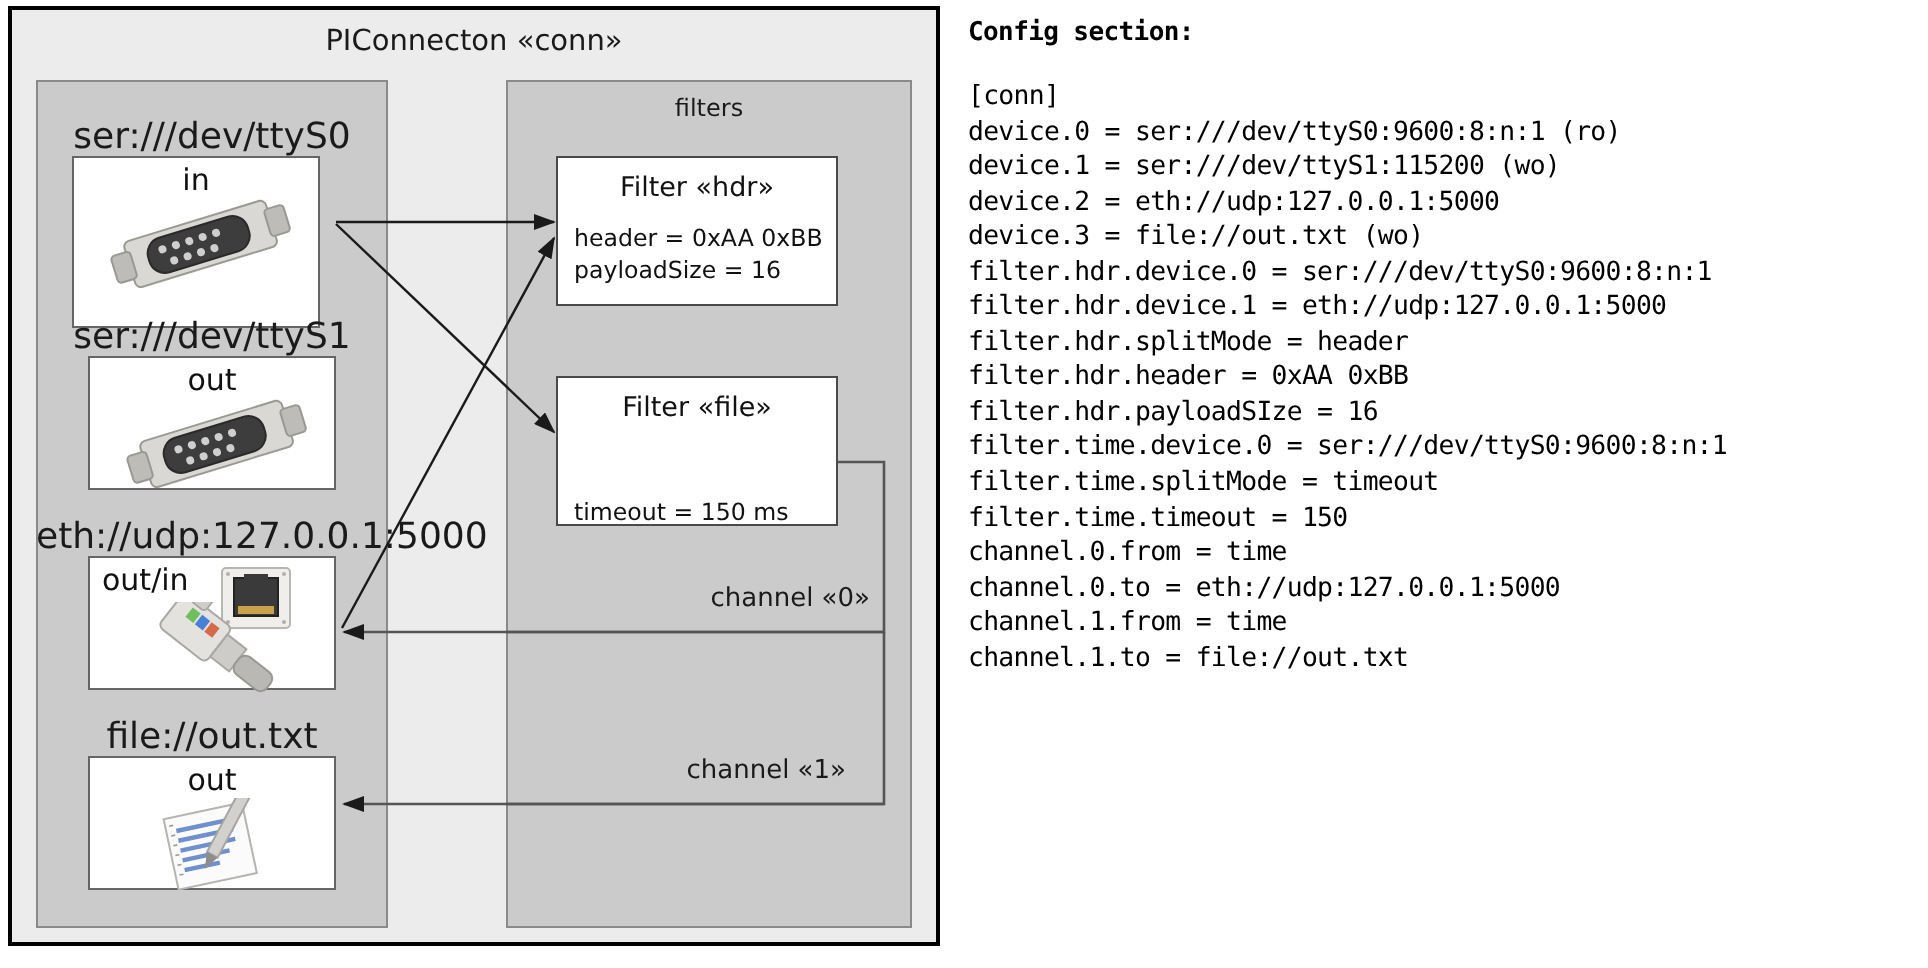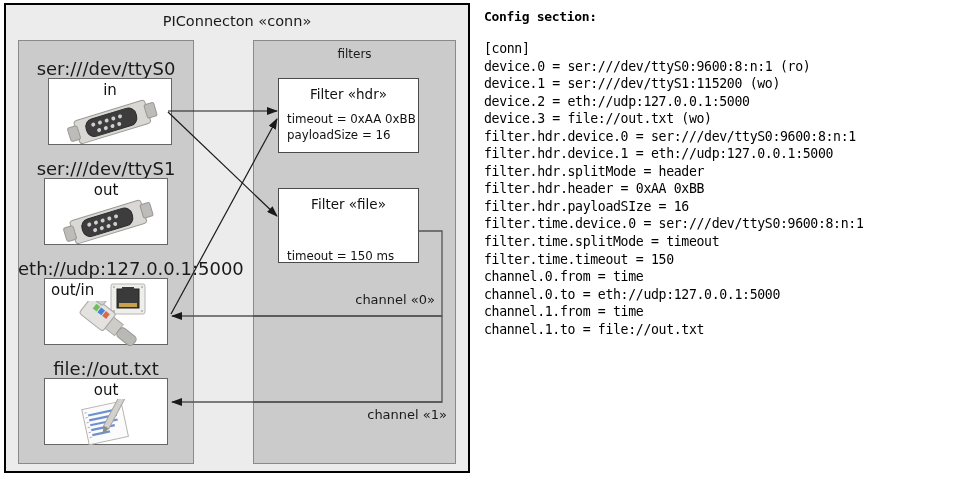--- a/index.html
+++ b/index.html
@@ -147,21 +147,21 @@
     <div class="outer-title">PIConnecton «conn»</div>
   </div>
 
   <div class="grey-panel" id="devices-panel"></div>
 
   <div class="grey-panel" id="filters-panel">
     <div class="panel-title">filters</div>
   </div>
 
   <div class="dev-label" style="left:18px; top:58px; width:176px;">ser:///dev/ttyS0</div>
-  <div class="dev-box" style="left:48px; top:78px; width:124px; height:67px;">
+  <div class="dev-box" style="left:36px; top:78px; width:124px; height:86px;">
     <div class="dev-io" style="left:0; top:2px; width:100%; text-align:center;">in</div>
     <svg class="icon-serial" style="left:16px; top:19px;" width="94" height="46" viewBox="0 0 94 46">
       <g transform="rotate(-17 47 23)">
         <rect x="10" y="12" width="74" height="24" rx="3" fill="#d9d8d4" stroke="#9a9a95" stroke-width="1"></rect>
         <rect x="20" y="15" width="52" height="18" rx="8" fill="#3d3d3d" stroke="#2a2a2a" stroke-width="1"></rect>
         <circle cx="28" cy="21" r="2" fill="#cfcfcf"></circle>
           <circle cx="35" cy="21" r="2" fill="#cfcfcf"></circle>
         <circle cx="42" cy="21" r="2" fill="#cfcfcf"></circle>
           <circle cx="49" cy="21" r="2" fill="#cfcfcf"></circle>
         <circle cx="56" cy="21" r="2" fill="#cfcfcf"></circle>
@@ -247,31 +247,31 @@
         <g transform="rotate(40 34 22)">
           <rect x="30" y="-4" width="6" height="34" fill="#d2d1cd" stroke="#a6a5a1"></rect>
           <polygon points="30,30 36,30 33,38" fill="#8e8d8a"></polygon>
         </g>
       </g>
     </svg>
   </div>
 
   <div class="filter-box" style="left:278px; top:78px; width:141px; height:75px;">
     <div class="filter-title">Filter «hdr»</div>
-    <div class="filter-attr" style="top:33px;">timeout = 0xAA 0xBB</div>
+    <div class="filter-attr" style="top:33px;">header = 0xAA 0xBB</div>
     <div class="filter-attr" style="top:49px;">payloadSize = 16</div>
   </div>
 
   <div class="filter-box" style="left:278px; top:188px; width:141px; height:75px;">
     <div class="filter-title">Filter «file»</div>
     <div class="filter-attr" style="top:36px;margin-top:24px;">timeout = 150 ms</div>
   </div>
 
   <div class="chan-label" style="left:260px; top:292px; width:175px;">channel «0»</div>
-  <div class="chan-label" style="left:272px; top:378px; width:175px;margin-top:29px;">channel «1»</div>
+  <div class="chan-label" style="left:248px; top:378px; width:175px;">channel «1»</div>
 
   <svg id="wires">
     <defs>
       <marker id="ah" markerWidth="11" markerHeight="8" refX="10" refY="4" orient="auto" markerUnits="userSpaceOnUse">
         <path d="M0,0 L11,4 L0,8 z" fill="#1a1a1a"></path>
       </marker>
     </defs>
 
     <line x1="168" y1="111" x2="277" y2="111" stroke="#1a1a1a" stroke-width="1.2" marker-end="url(#ah)"></line>
 

